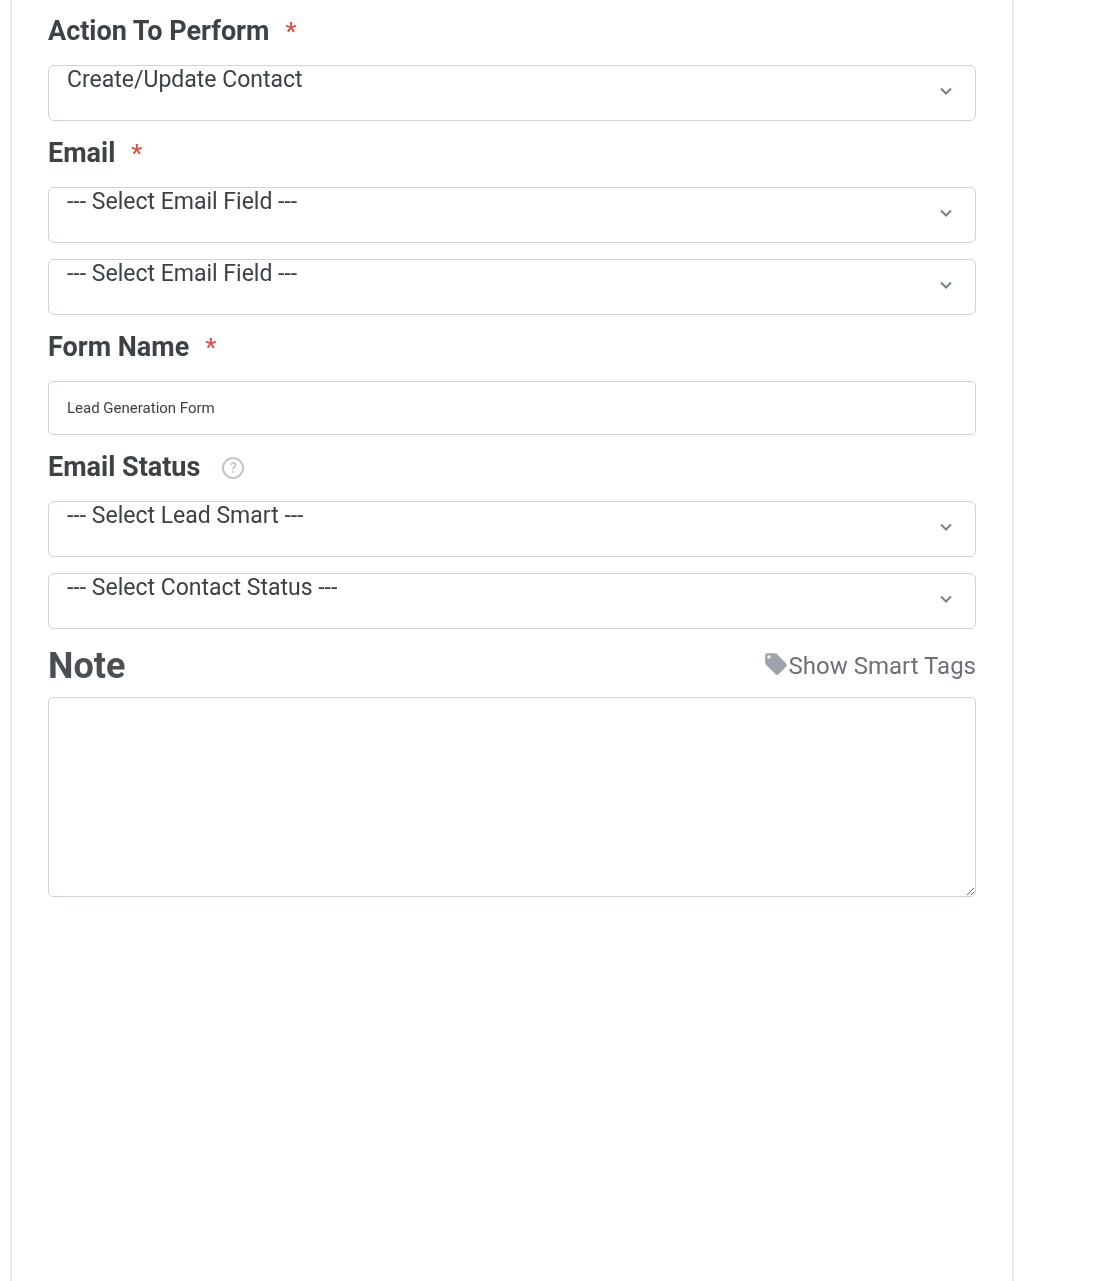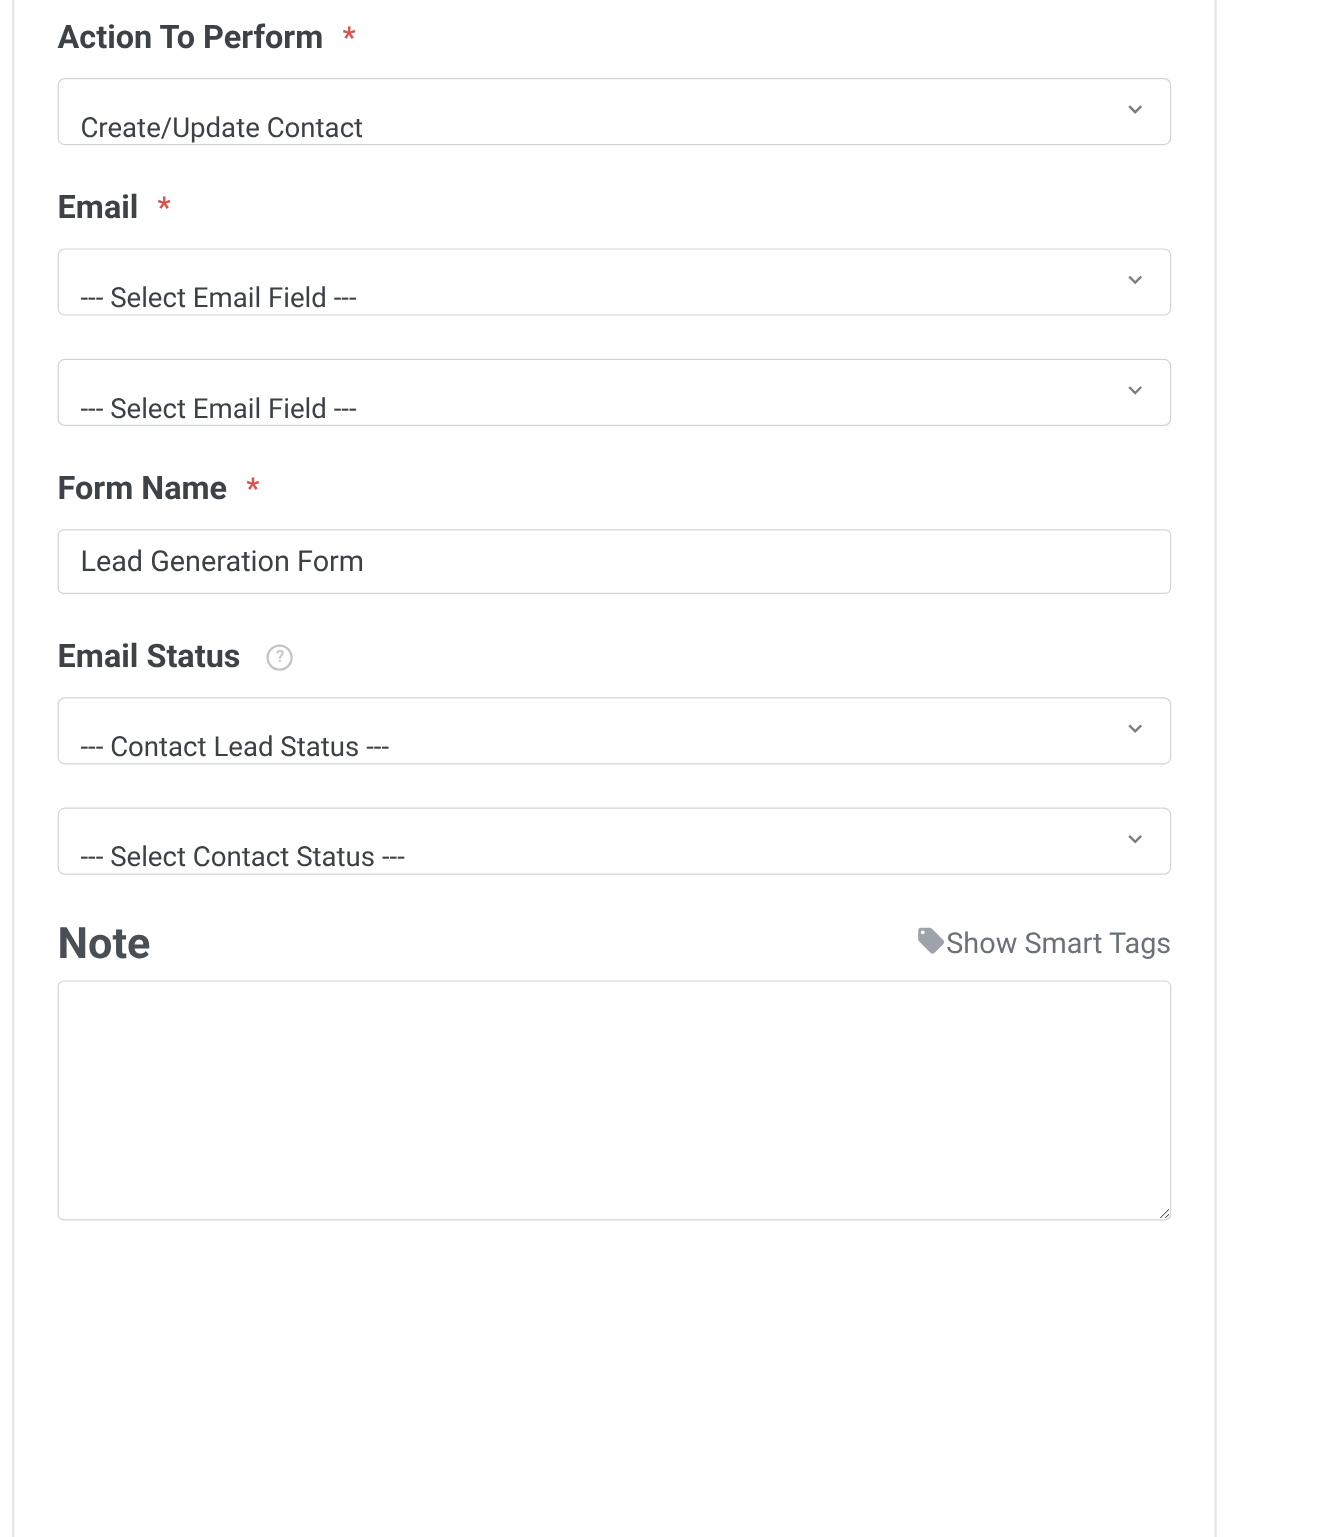--- a/index.html
+++ b/index.html
@@ -19,21 +19,21 @@
     .outer {
       border-left: 2px solid #e5e7eb;
       border-right: 2px solid #e5e7eb;
       width: 1004px;
       margin-left: 10px;
       height: 100%;
       padding: 15px 36px 20px 36px;
     }
 
     .form-group {
-      margin-bottom: 36px;
+      margin-bottom: 16px;
     }
 
     .label-row {
       display: flex;
       align-items: center;
       justify-content: space-between;
       margin-bottom: 18px;
     }
 
     .label-left {
@@ -82,21 +82,21 @@
     .select-field {
       width: 100%;
       height: 56px;
       border: 1px solid #d0d4d9;
       border-radius: 6px;
       background: #ffffff;
       padding: 0 48px 0 18px;
       font-size: 23px;
       color: #3c4146;
       display: flex;
-      align-items: flex-end;
+      align-items: flex-start;
       cursor: pointer;
     }
 
     .select-chevron {
       position: absolute;
       right: 20px;
       top: 50%;
       transform: translateY(-50%);
       pointer-events: none;
     }
@@ -108,21 +108,21 @@
       fill: none;
     }
 
     .text-input {
       width: 100%;
       height: 54px;
       border: 1px solid #d0d4d9;
       border-radius: 5px;
       background: #ffffff;
       padding: 0 18px;
-      font-size: 24px;
+      font-size: 15px;
       color: #3c4146;
       font-family: inherit;
     }
 
     .textarea-field {
       width: 100%;
       height: 200px;
       border: 1px solid #d0d4d9;
       border-radius: 5px;
       background: #ffffff;
@@ -228,21 +228,21 @@
 
   <div class="form-group">
     <div class="label-row">
       <div class="label-left">
         <span class="field-label">Email Status</span>
         <span class="help-icon"></span>
       </div>
     </div>
     <div class="select-wrap">
       <div class="select-field">
-        <span>--- Contact Lead Status ---</span>
+        <span>--- Select Lead Smart ---</span>
       </div>
       <span class="select-chevron">
         <svg viewBox="0 0 24 24">
             <polyline points="6 9 12 15 18 9"></polyline>
           </svg>
       </span>
     </div>
   </div>
 
   <div class="form-group">

